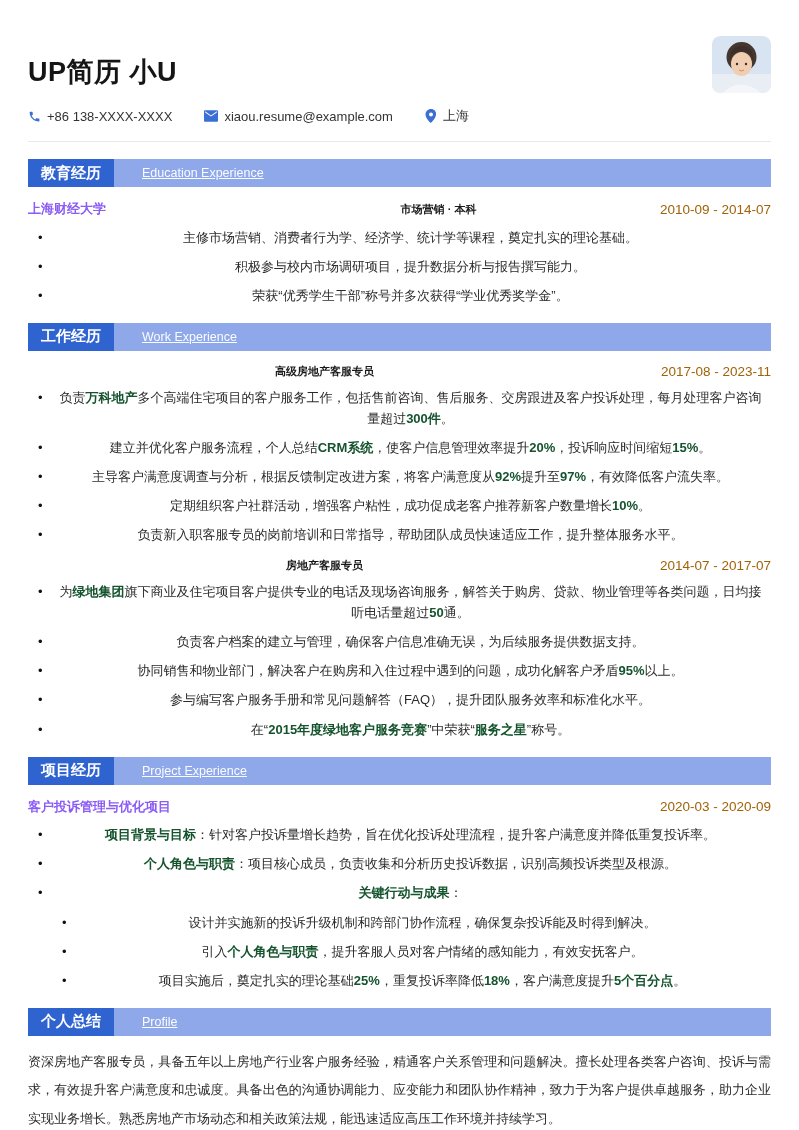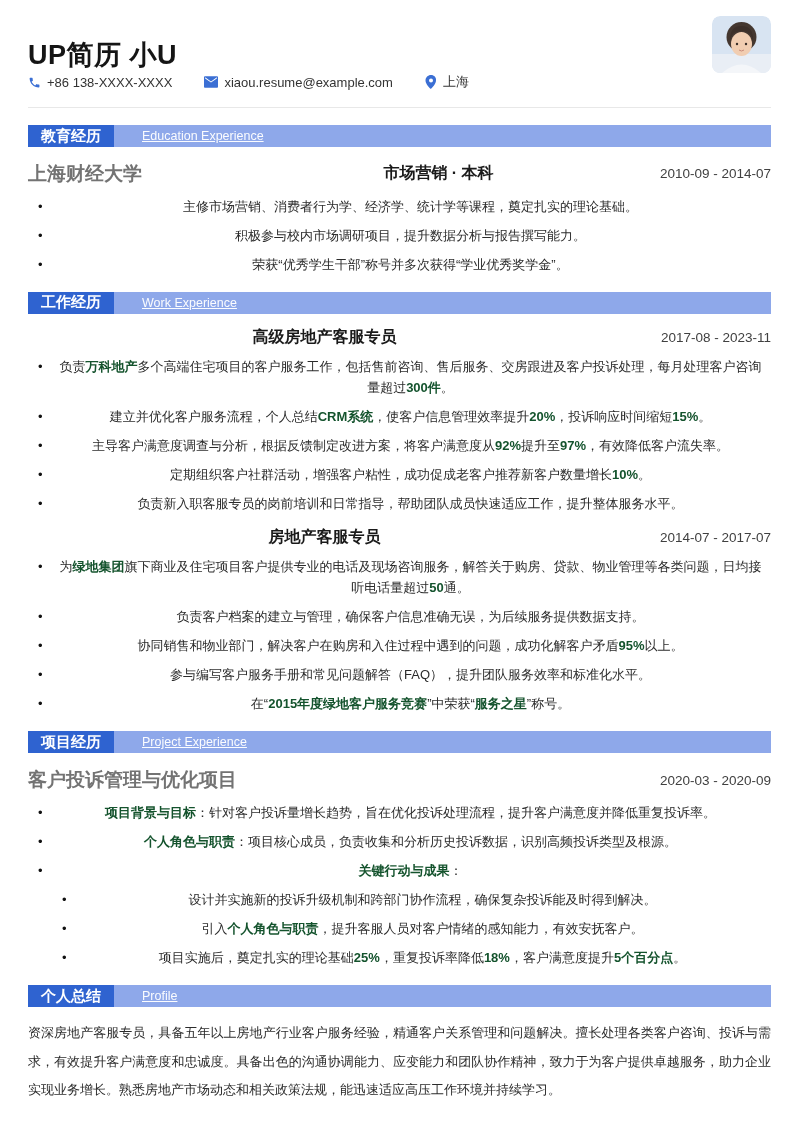--- a/index.html
+++ b/index.html
@@ -10,54 +10,55 @@
     background: #ffffff;
     color: #2b2b2b;
     font-family: "Liberation Sans", "DejaVu Sans", sans-serif;
   }
   .page { padding: 0 28px; }
 
   
   .top {
     display: flex;
     justify-content: space-between;
-    align-items: flex-end;
-    padding-top: 16px;
+    align-items: center;
+    padding-top: 36px;
   }
   .name {
     font-size: 27px;
     font-weight: 700;
     color: #151515;
     letter-spacing: 0.5px;
     margin-top: 14px;
   }
   .photo {
     width: 59px;
     height: 57px;
     border-radius: 8px;
     overflow: hidden;
     flex: none;
   }
   .photo svg { display: block; }
   .contacts {
     display: flex;
     align-items: center;
     gap: 32px;
+    margin-top: 14px;
     font-size: 13px;
     color: #333;
   }
   .contact { display: flex; align-items: center; gap: 6px; }
   .cicon { display: flex; align-items: center; }
   .divider { height: 1px; background: #e8e8e8; margin-top: 16px; }
 
   
   .sec { margin-top: 17px; }
   .sec-bar {
     display: flex;
-    height: 22px;
+    height: 28px;
     background: var(--accent-light, #8ea8ea);
     overflow: hidden;
   }
   .sec-badge {
     background: var(--accent-dark, #2f63d0);
     color: #fff;
     font-weight: 700;
     font-size: 15px;
     display: flex;
     align-items: center;
@@ -72,26 +73,26 @@
     padding-left: 28px;
     white-space: nowrap;
     text-decoration: underline;
   }
 
   
   .entry-row { display: flex; align-items: center; margin-top: 13px; }
   .entry-org {
     flex: 0 0 228px;
     font-weight: 700;
-    font-size: 19px;
-    color: #737373;
+    font-size: 13px;
+    color: #8b5cf6;
     line-height: 1.45;
   }
-  .entry-role { flex: 1; text-align: center; font-weight: 700; font-size: 16px; color: #1a1a1a; }
-  .entry-date { flex: 0 0 150px; text-align: right; font-size: 13.5px; color: #404040; }
+  .entry-role { flex: 1; text-align: center; font-weight: 700; font-size: 11px; color: #1a1a1a; }
+  .entry-date { flex: 0 0 150px; text-align: right; font-size: 13.5px; color: #a16207; }
 
   .bullets { margin-top: 3px; }
   .bullet { display: flex; margin-top: 8px; font-size: 13px; line-height: 1.62; color: #2b2b2b; }
   .bullet .dot { flex: none; width: 16px; margin-left: 10px; text-align: left; color: #111; }
   .bullet.sub .dot { margin-left: 34px; }
   .bullet .txt { flex: 1; padding-right: 4px; text-align: center; }
   .b { font-weight: 700; color: #14532d; }
 
   .paragraph {
     margin-top: 12px;

